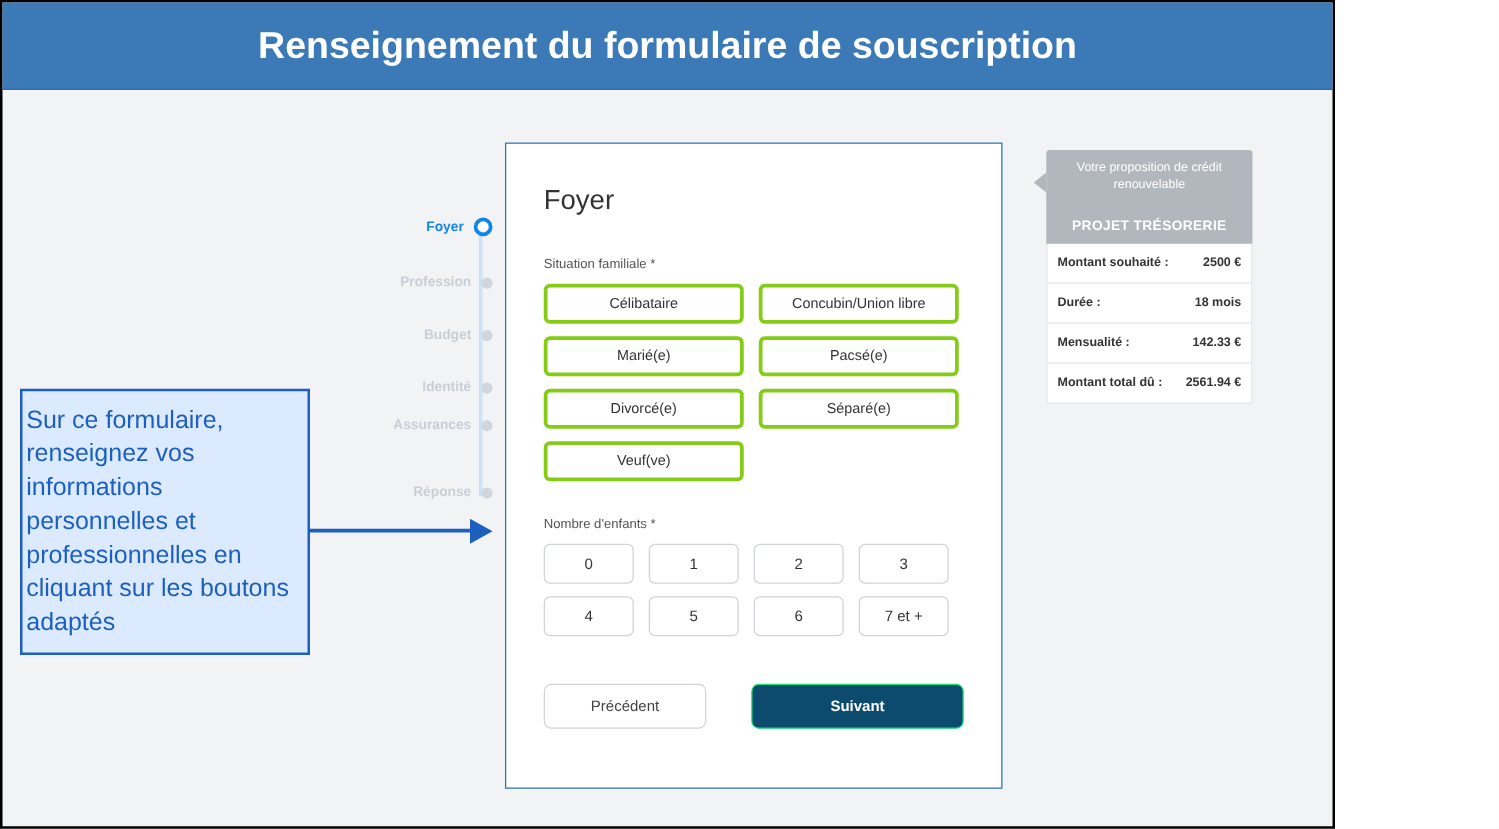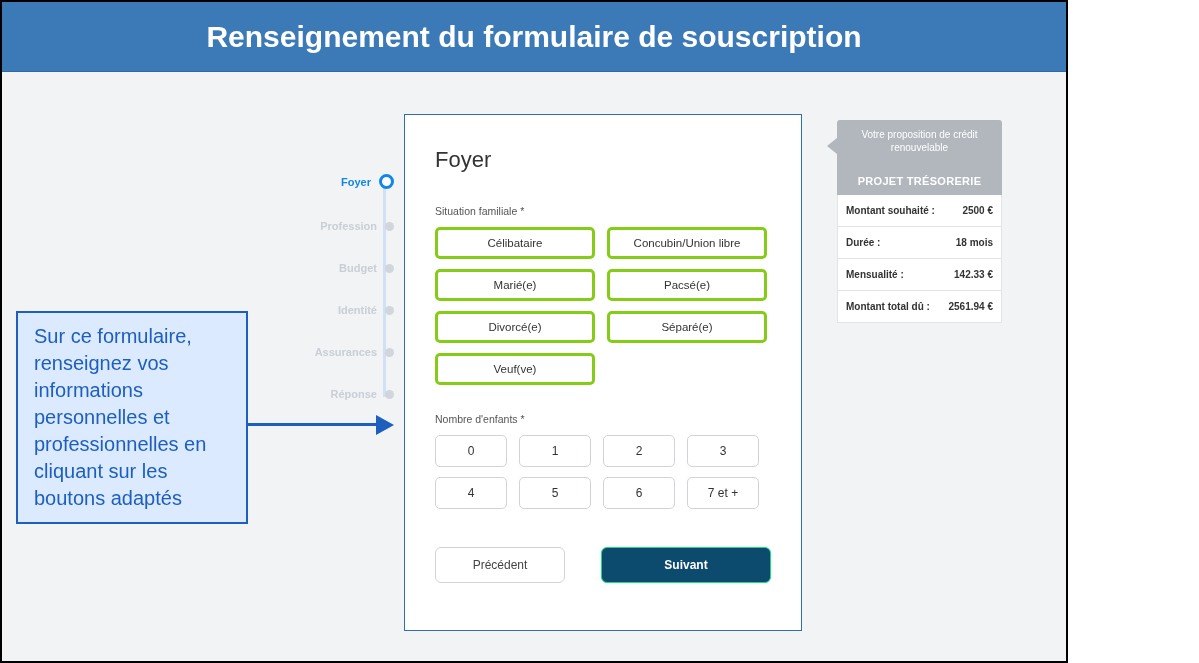--- a/index.html
+++ b/index.html
@@ -11,21 +11,21 @@
     .header {
       width: 100%; height: 70px; background: #3b79b7;
       display: flex; align-items: center; justify-content: center;
       border-bottom: 1px solid #2e6aa6;
     }
     .header-title { color: #fff; font-size: 30px; font-weight: bold; }
 
     
     .callout {
       position: absolute; left: 14px; top: 309px; width: 232px;
-      background: #dbeafe; border: 2px solid #1d5fbf; padding: 10px 16px;
+      background: #dbeafe; border: 2px solid #1d5fbf; padding: 10px 3px;
       color: #1d5fbf; font-size: 20px; line-height: 1.35;
     }
     .arrow {
       position: absolute; left: 246px; top: 413px; width: 145px; height: 20px;
     }
     .arrow-line { position: absolute; top: 8px; left: 0; width: 130px; height: 3px; background: #1d5fbf; }
     .arrow-head {
       position: absolute; left: 128px; top: 0; width: 0; height: 0;
       border-left: 18px solid #1d5fbf; border-top: 10px solid transparent; border-bottom: 10px solid transparent;
     }
@@ -130,21 +130,21 @@
       <span class="dot"></span>
     </div>
     <div class="step" style="top:90px;">
       <span class="label">Budget</span>
       <span class="dot"></span>
     </div>
     <div class="step" style="top:132px;">
       <span class="label">Identité</span>
       <span class="dot"></span>
     </div>
-    <div class="step" style="top:174px;">
+    <div class="step" style="top:162px;">
       <span class="label">Assurances</span>
       <span class="dot"></span>
     </div>
     <div class="step" style="top:216px;">
       <span class="label">Réponse</span>
       <span class="dot"></span>
     </div>
   </div>
 
   <div class="form-card">

